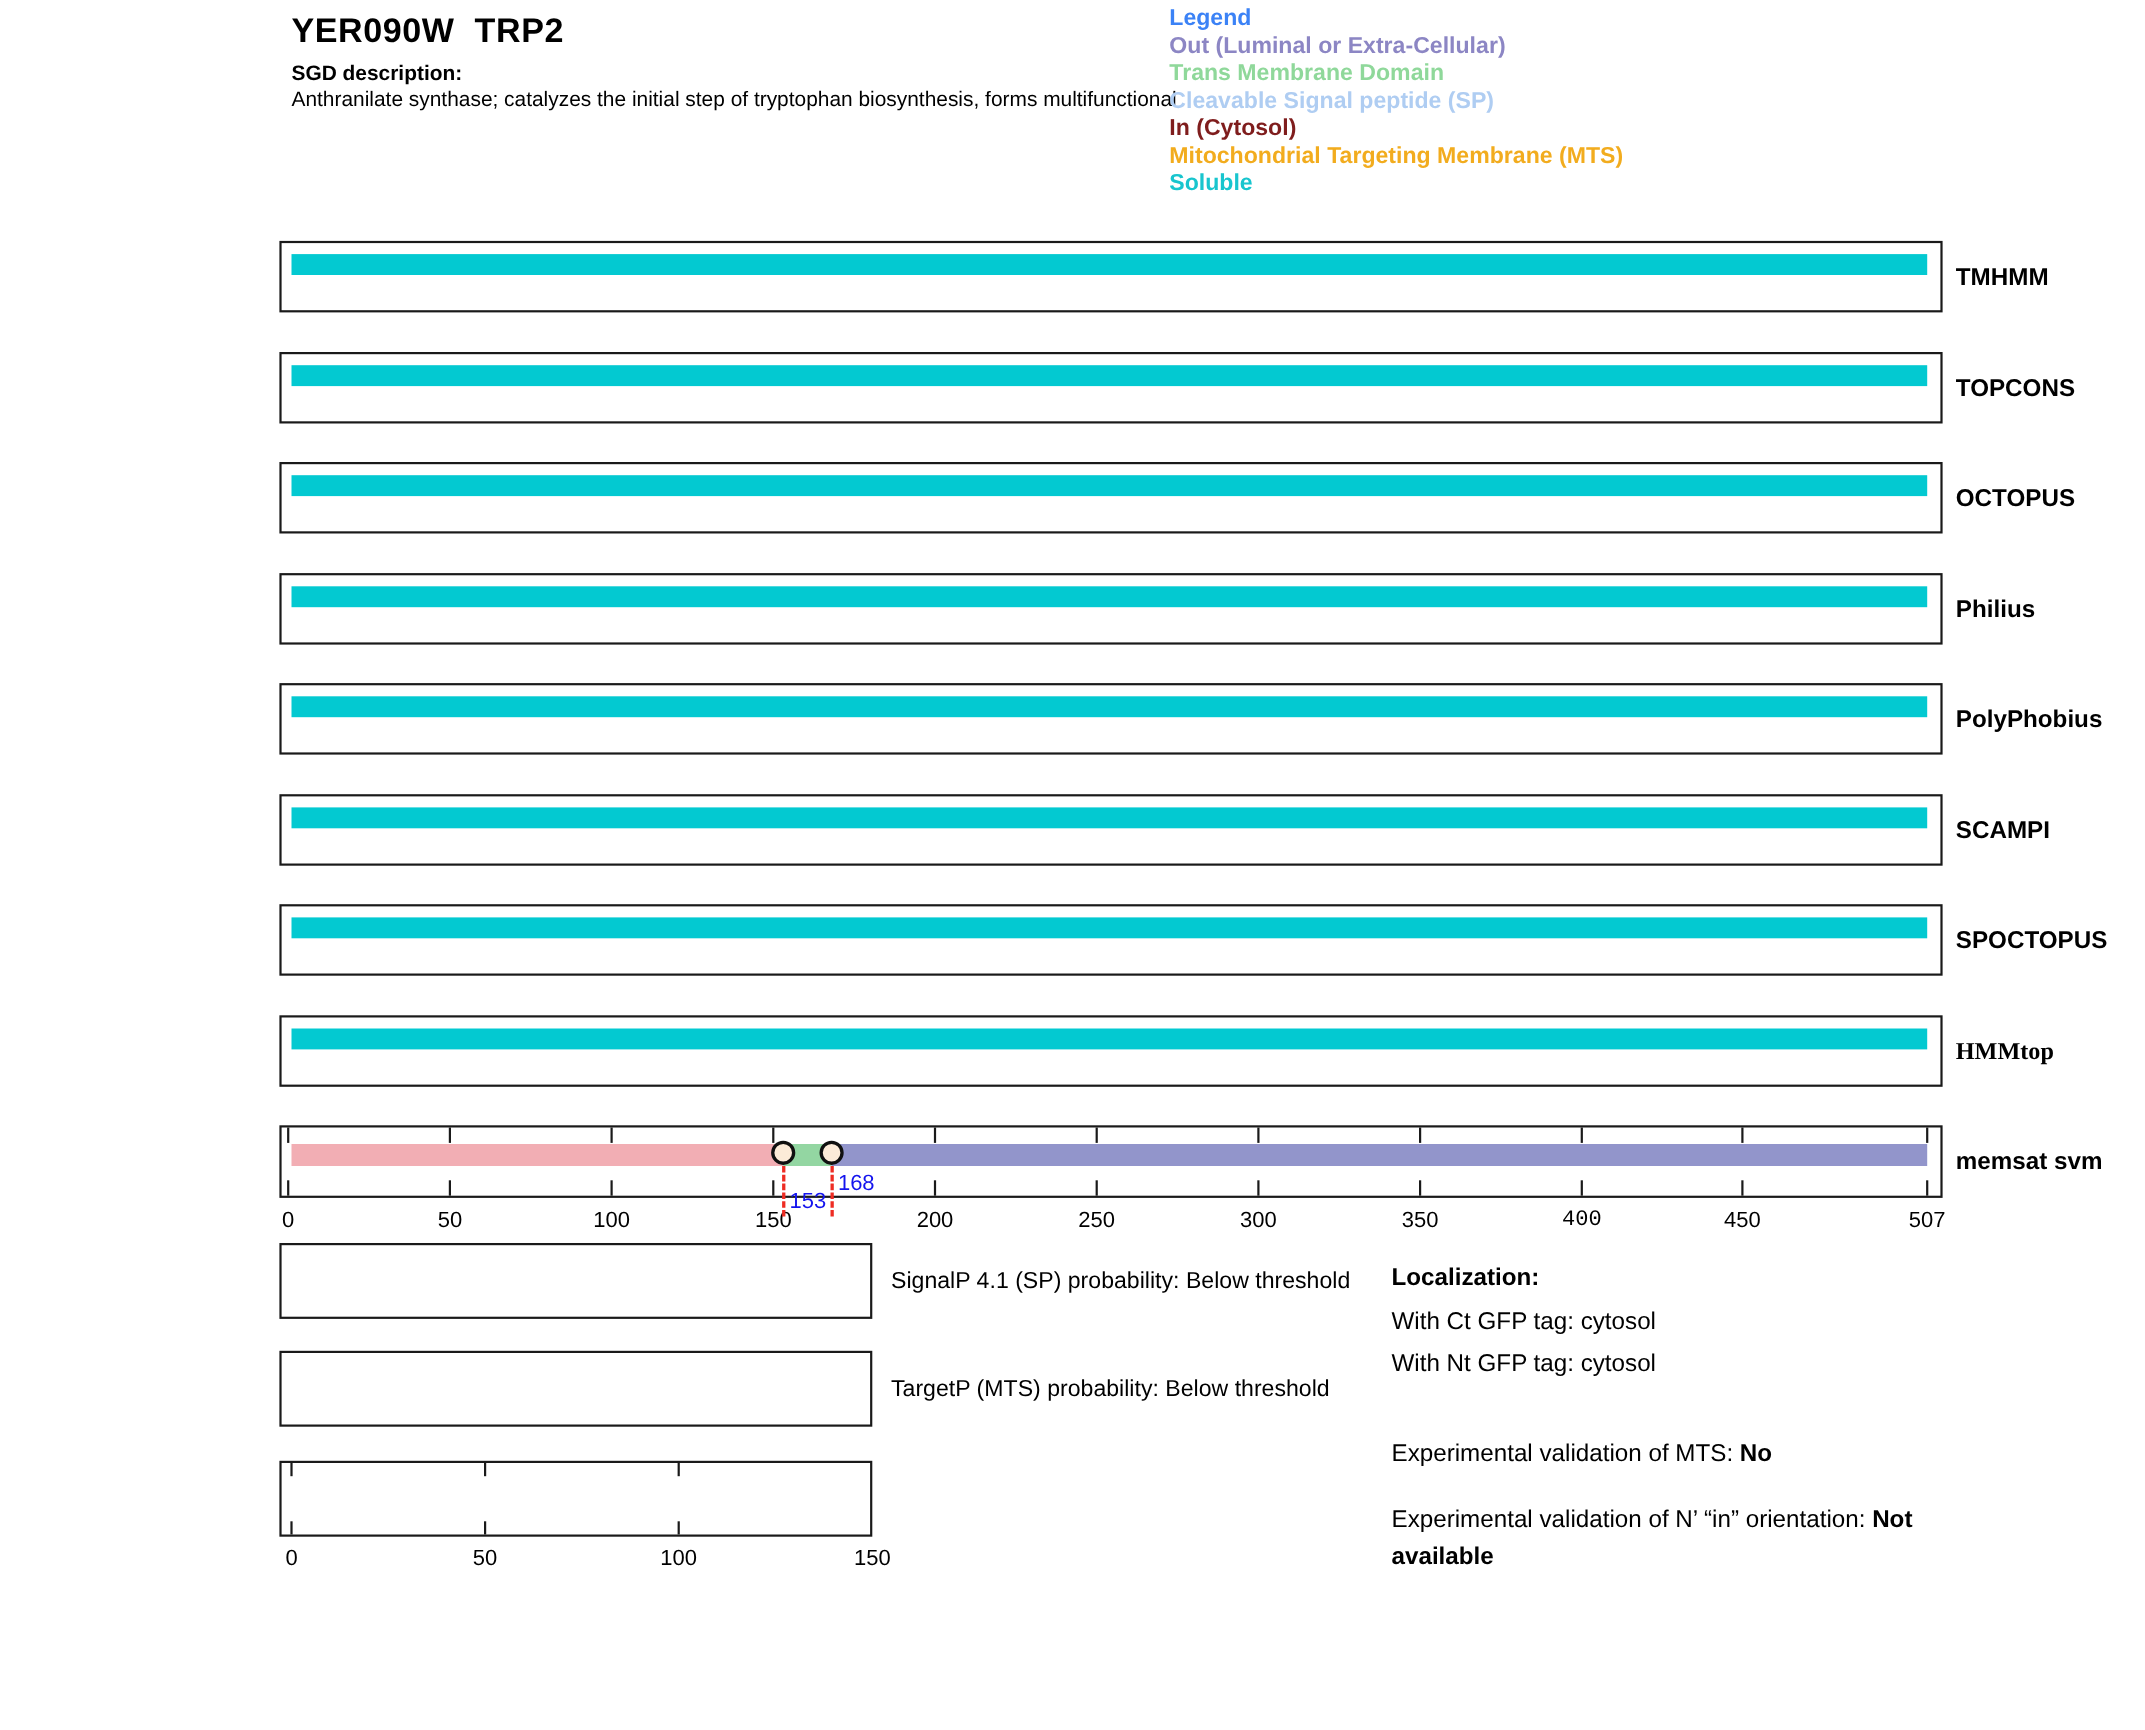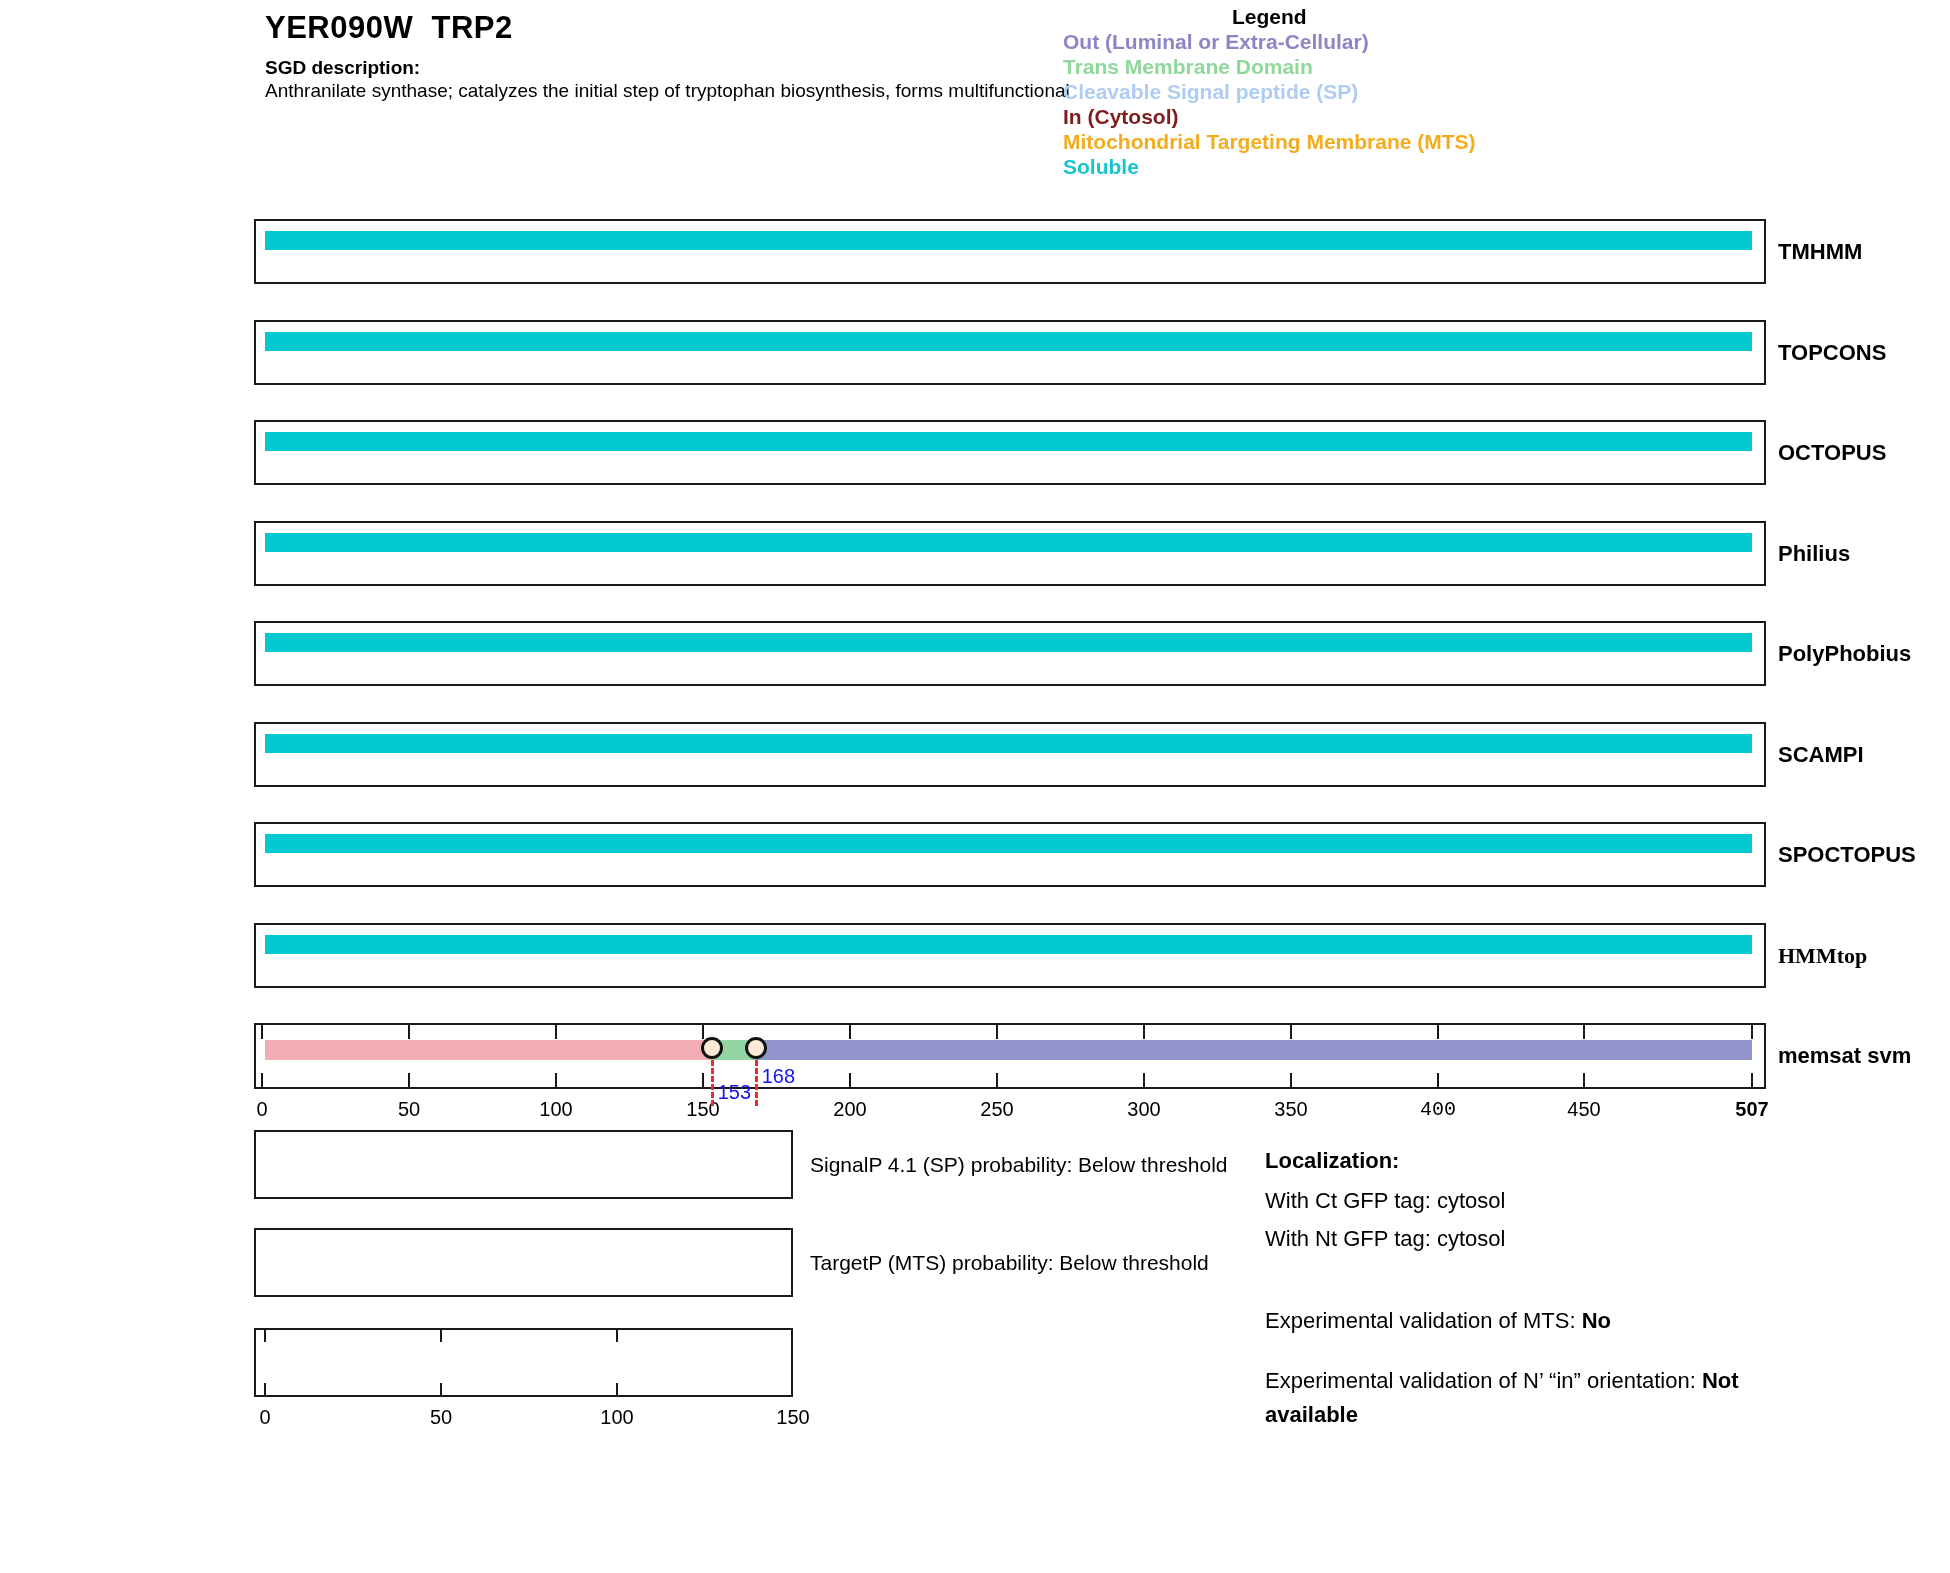--- a/index.html
+++ b/index.html
@@ -5,21 +5,21 @@
   html,body{margin:0;padding:0;background:#fff;}
   #page{position:relative;width:1950px;height:1573px;background:#fff;overflow:hidden;
         font-family:"Liberation Sans",sans-serif;color:#000;}
   .abs{position:absolute;}
   .nowrap{white-space:nowrap;}
   .title{left:265px;top:10px;font-size:31px;font-weight:bold;white-space:pre;letter-spacing:.5px;}
   .sgd-label{left:265px;top:57px;font-size:19px;font-weight:bold;}
   .desc1{left:265px;top:80px;font-size:19px;}
   .desc2{left:265px;top:110px;font-size:19px;}
   #legend{left:1063px;top:4px;font-size:21px;line-height:25px;font-weight:bold;}
-  .legend-head{color:#000000;text-align:center;}
+  .legend-head{color:#3b82f6;}
   .track-box{position:absolute;border:2px solid #1a1a1a;background:#fff;}
   .seg{position:absolute;}
   .tick{position:absolute;width:2px;background:#1a1a1a;}
   .track-label{position:absolute;left:1778px;font-size:22px;font-weight:bold;display:flex;align-items:center;white-space:nowrap;}
   .axis-label{position:absolute;font-size:20px;width:80px;text-align:center;}
   .marker{position:absolute;width:16px;height:16px;border:3px solid #101010;border-radius:50%;background:#FCEBD8;}
   .dash{position:absolute;width:0;border-left:3px dashed #EE2C23;}
   .mlabel{position:absolute;font-size:20px;color:#1414EE;}
   .caption{position:absolute;font-size:21px;line-height:31px;display:flex;align-items:center;}
   .loc-line{position:absolute;left:1265px;font-size:22px;}
@@ -109,21 +109,21 @@
       <div class="axis-label" style="left: 222px; top: 1098px;">0</div>
       <div class="axis-label" style="left: 369px; top: 1098px;">50</div>
       <div class="axis-label" style="left: 516px; top: 1098px;">100</div>
       <div class="axis-label" style="left: 663px; top: 1098px;">150</div>
       <div class="axis-label" style="left: 810px; top: 1098px;">200</div>
       <div class="axis-label" style="left: 957px; top: 1098px;">250</div>
       <div class="axis-label" style="left: 1104px; top: 1098px;">300</div>
       <div class="axis-label" style="left: 1251px; top: 1098px;">350</div>
       <div class="axis-label" style="left: 1398px; top: 1098px; font-family: Liberation Mono, monospace;">400</div>
       <div class="axis-label" style="left: 1544px; top: 1098px;">450</div>
-      <div class="axis-label" style="left: 1712px; top: 1098px; font-weight: bold;">507</div>
+      <div class="axis-label" style="left: 1712px; top: 1098px;">507</div>
       <div class="dash" style="left: 710.645px; top: 1060px; height: 46px;"></div>
       <div class="marker" style="left: 700.645px; top: 1037px;"></div>
       <div class="mlabel" style="left: 717.645px; top: 1081px;">153</div>
       <div class="dash" style="left: 754.728px; top: 1060px; height: 46px;"></div>
       <div class="marker" style="left: 744.728px; top: 1037px;"></div>
       <div class="mlabel" style="left: 761.728px; top: 1065px;">168</div>
       <div class="track-label" style="top: 1023px; height: 66px;">memsat svm</div>
     </div>
 
   <div id="prob-figure" class="abs" style="left:0;top:0;width:1950px;height:1573px;">

